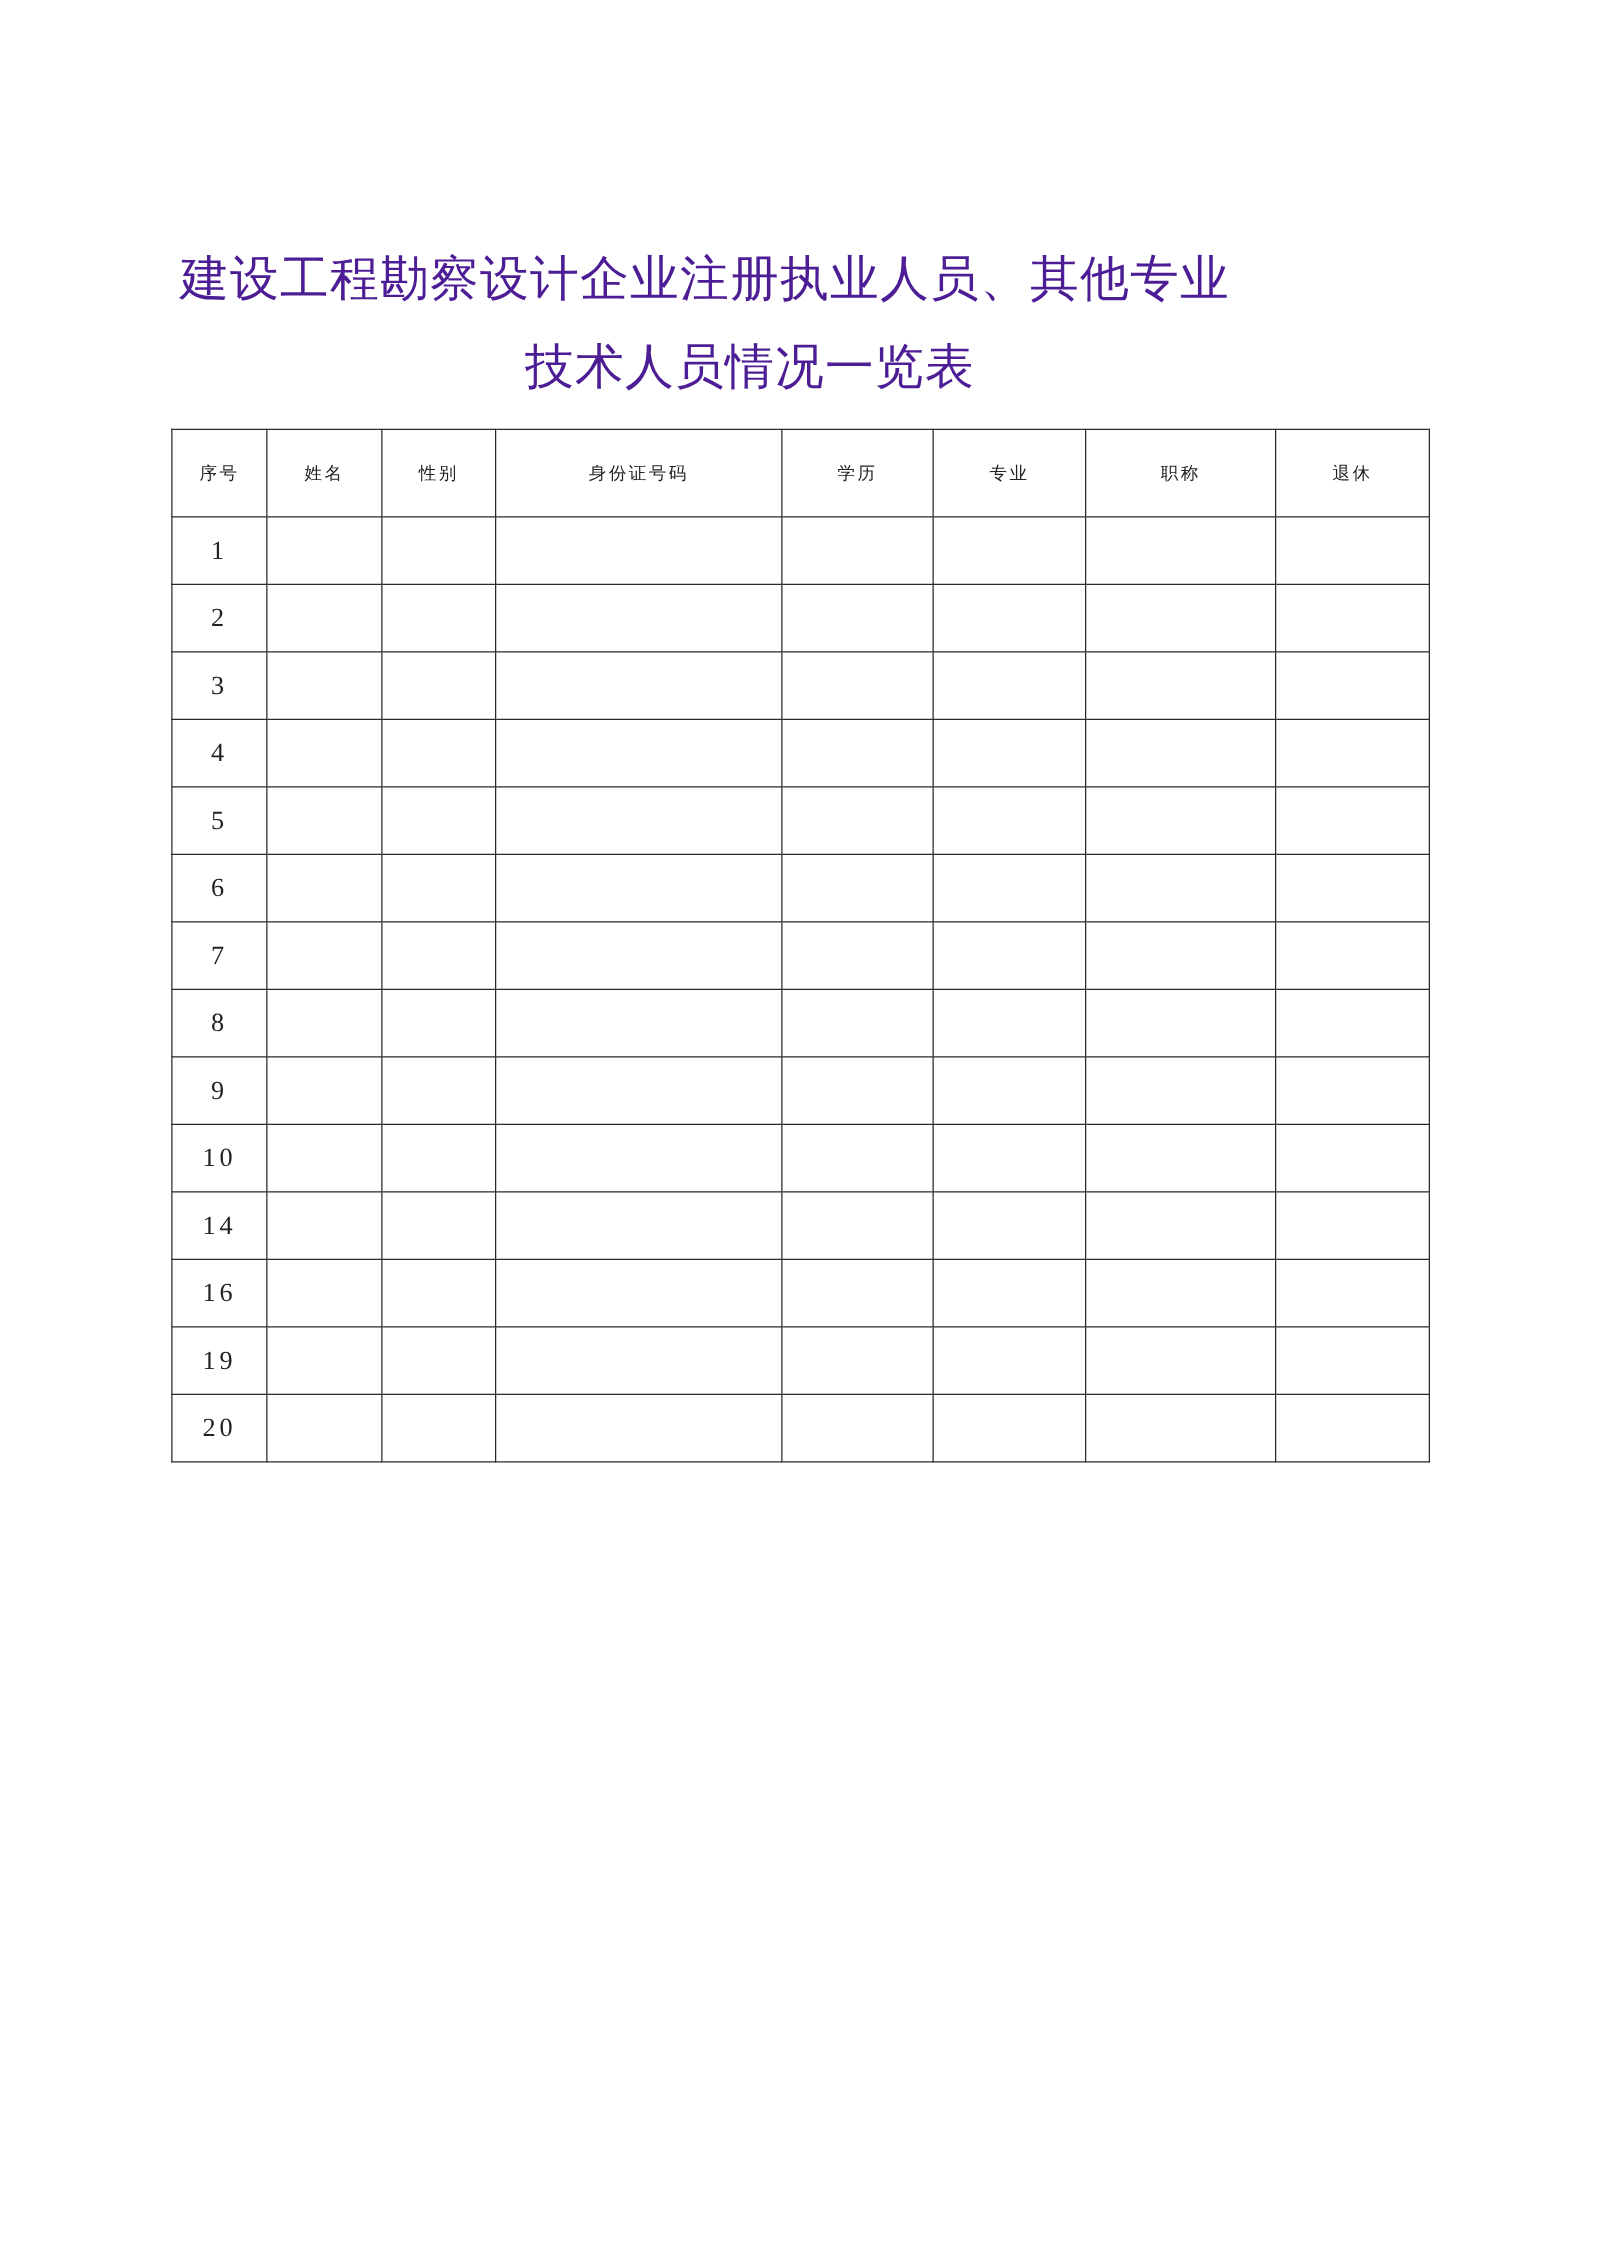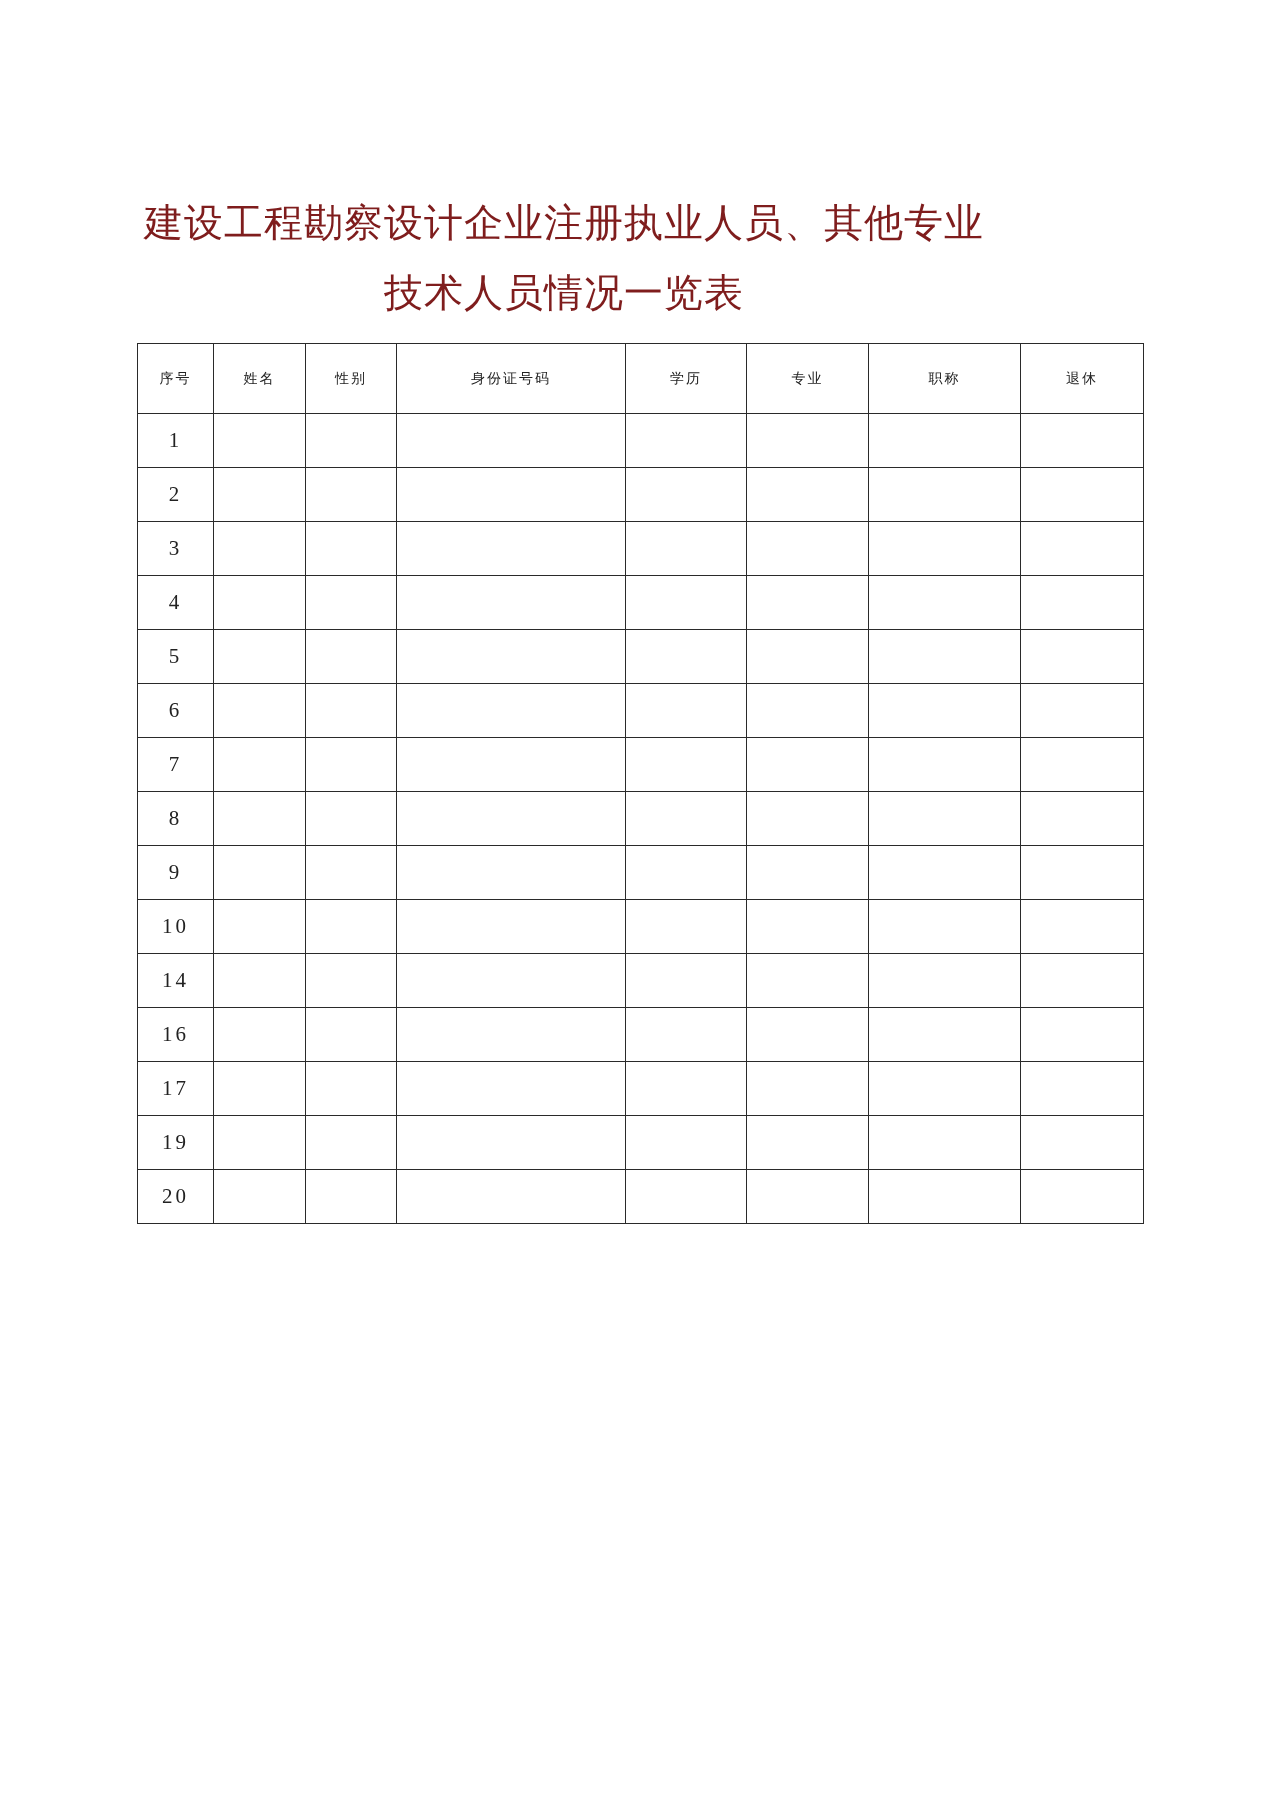--- a/index.html
+++ b/index.html
@@ -1,19 +1,19 @@
 <!DOCTYPE html>
 <html><head>
 <meta charset="utf-8">
 <style>
   html, body { margin:0; padding:0; background:#ffffff; }
   body { width:1280px; height:1810px; position:relative; overflow:hidden; font-family:"DejaVu Sans", sans-serif; color:#111; }
-  .title { position:absolute; left:0; width:1128px; text-align:center; font-family:"DejaVu Sans", sans-serif; font-size:39px; letter-spacing:1px; color:#7f1d1d; font-weight:normal; }
+  .title { position:absolute; left:0; width:1128px; text-align:center; font-family:"DejaVu Sans", sans-serif; font-size:39px; letter-spacing:1px; color:#4c1d95; font-weight:normal; }
   .title.l1 { top:196px; }
-  .title.l2 { top:266px; }
+  .title.l2 { top:266px;margin-left:36px; }
   table.roster { position:absolute; left:137px; top:343px; border-collapse:collapse; table-layout:fixed; }
   table.roster td, table.roster th { border:1.6px solid #2a2a2a; padding:0; text-align:center; vertical-align:middle; }
   table.roster th { height:69px; font-family:"DejaVu Serif", serif; font-weight:normal; font-size:14px; color:#222; letter-spacing:2px; }
   table.roster td { height:53px; }
   td.num { font-family:"Liberation Serif", serif; font-size:21px; color:#222; letter-spacing:3px; }
 </style>
 </head>
 <body>
 
 <div class="title l1">建设工程勘察设计企业注册执业人员、其他专业</div>
@@ -157,30 +157,20 @@
         <td class="num">16</td>
         <td></td>
         <td></td>
         <td></td>
         <td></td>
         <td></td>
         <td></td>
         <td></td>
       </tr>
       <tr>
-        <td class="num">17</td>
-        <td></td>
-        <td></td>
-        <td></td>
-        <td></td>
-        <td></td>
-        <td></td>
-        <td></td>
-      </tr>
-      <tr>
         <td class="num">19</td>
         <td></td>
         <td></td>
         <td></td>
         <td></td>
         <td></td>
         <td></td>
         <td></td>
       </tr>
       <tr>

